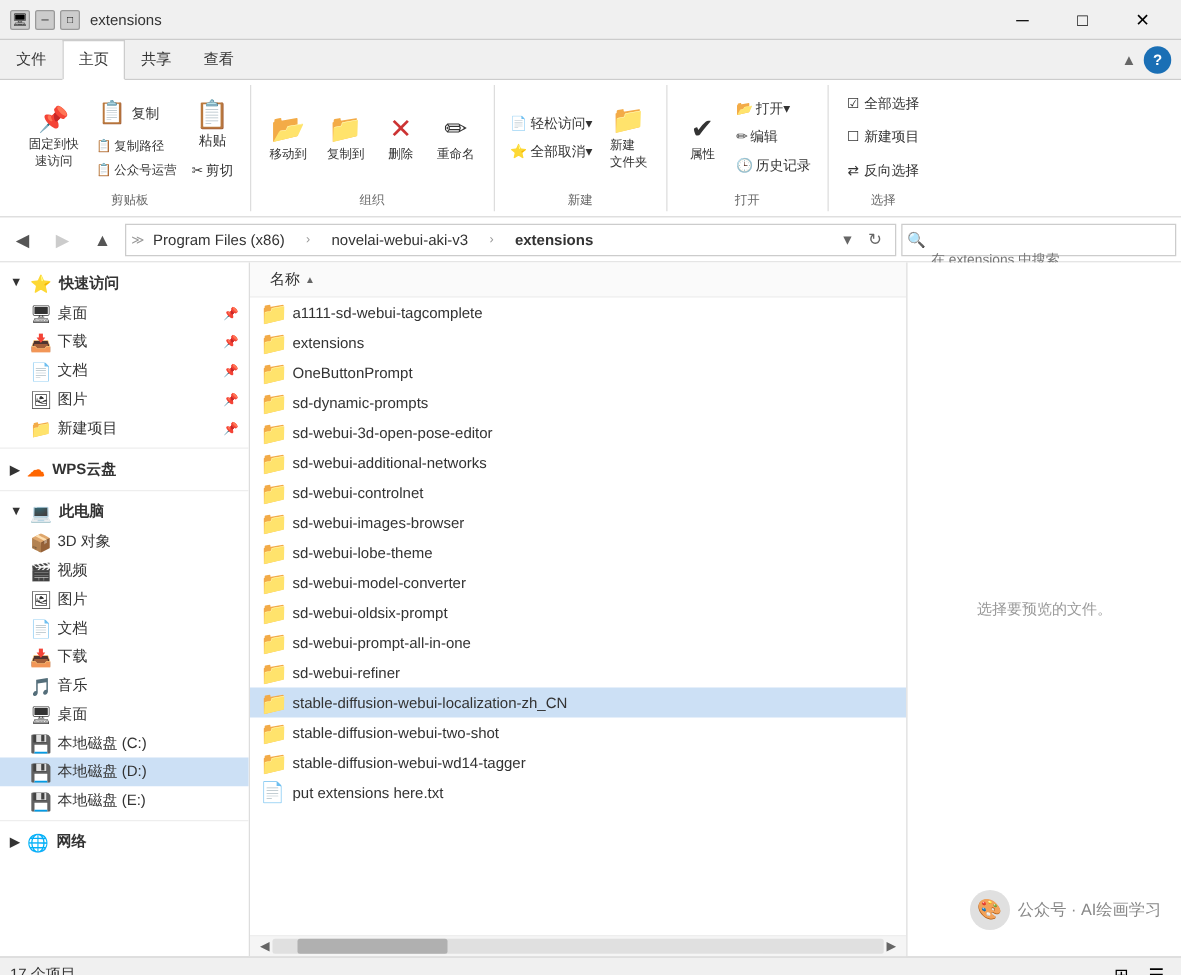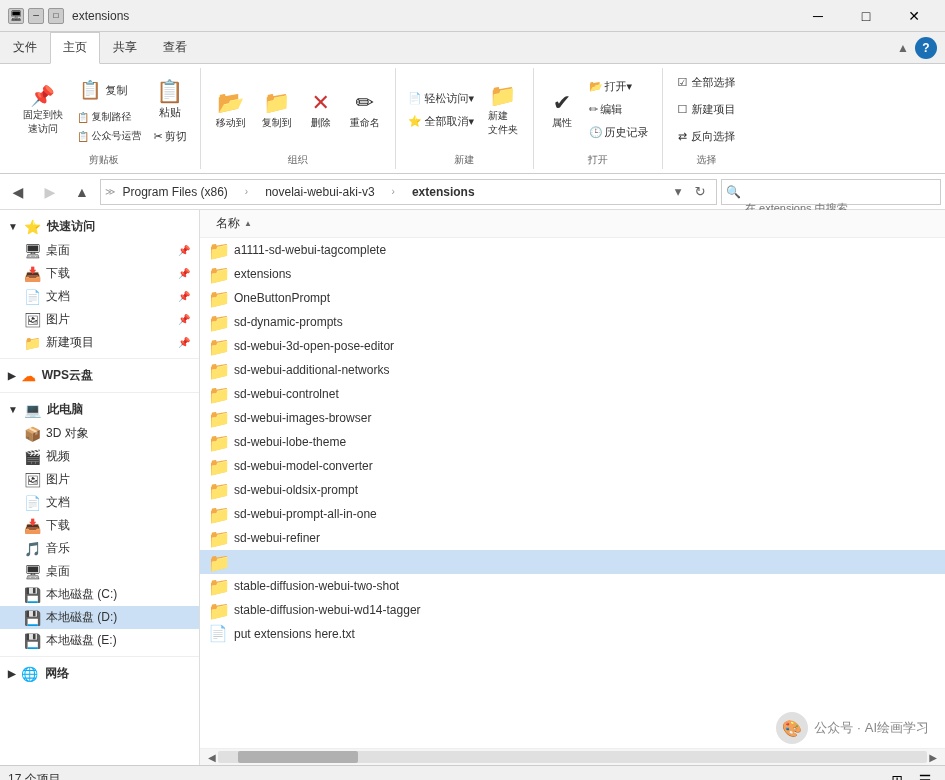--- a/index.html
+++ b/index.html
@@ -424,20 +424,21 @@
       <div class="file-item">
         <span class="file-icon folder-icon">📁</span>
         <span class="file-name">sd-webui-prompt-all-in-one</span>
       </div>
       <div class="file-item">
         <span class="file-icon folder-icon">📁</span>
         <span class="file-name">sd-webui-refiner</span>
       </div>
       <div class="file-item selected">
         <span class="file-icon folder-icon">📁</span>
+        <span class="file-name">stable-diffusion-webui-localization-zh_CN</span>
       </div>
       <div class="file-item">
         <span class="file-icon folder-icon">📁</span>
         <span class="file-name">stable-diffusion-webui-two-shot</span>
       </div>
       <div class="file-item">
         <span class="file-icon folder-icon">📁</span>
         <span class="file-name">stable-diffusion-webui-wd14-tagger</span>
       </div>
       <div class="file-item">
@@ -448,20 +449,23 @@
 
     <div class="scroll-area">
       <span style="font-size:10px;color:#666;cursor:pointer;">◀</span>
       <div style="flex:1;height:12px;background:#e0e0e0;border-radius:2px;margin:0 2px;position:relative;">
         <div style="width:120px;height:12px;background:#b0b0b0;border-radius:2px;position:absolute;left:20px;"></div>
       </div>
       <span style="font-size:10px;color:#666;cursor:pointer;">▶</span>
     </div>
   </div>
 
+  <div class="preview-panel">
+    <span>选择要预览的文件。</span>
+  </div>
 </div>
 
 <div class="status-bar">
   <span>17 个项目</span>
   <div class="status-bar-right">
     <button class="view-btn">⊞</button>
     <button class="view-btn">☰</button>
   </div>
 </div>
 

